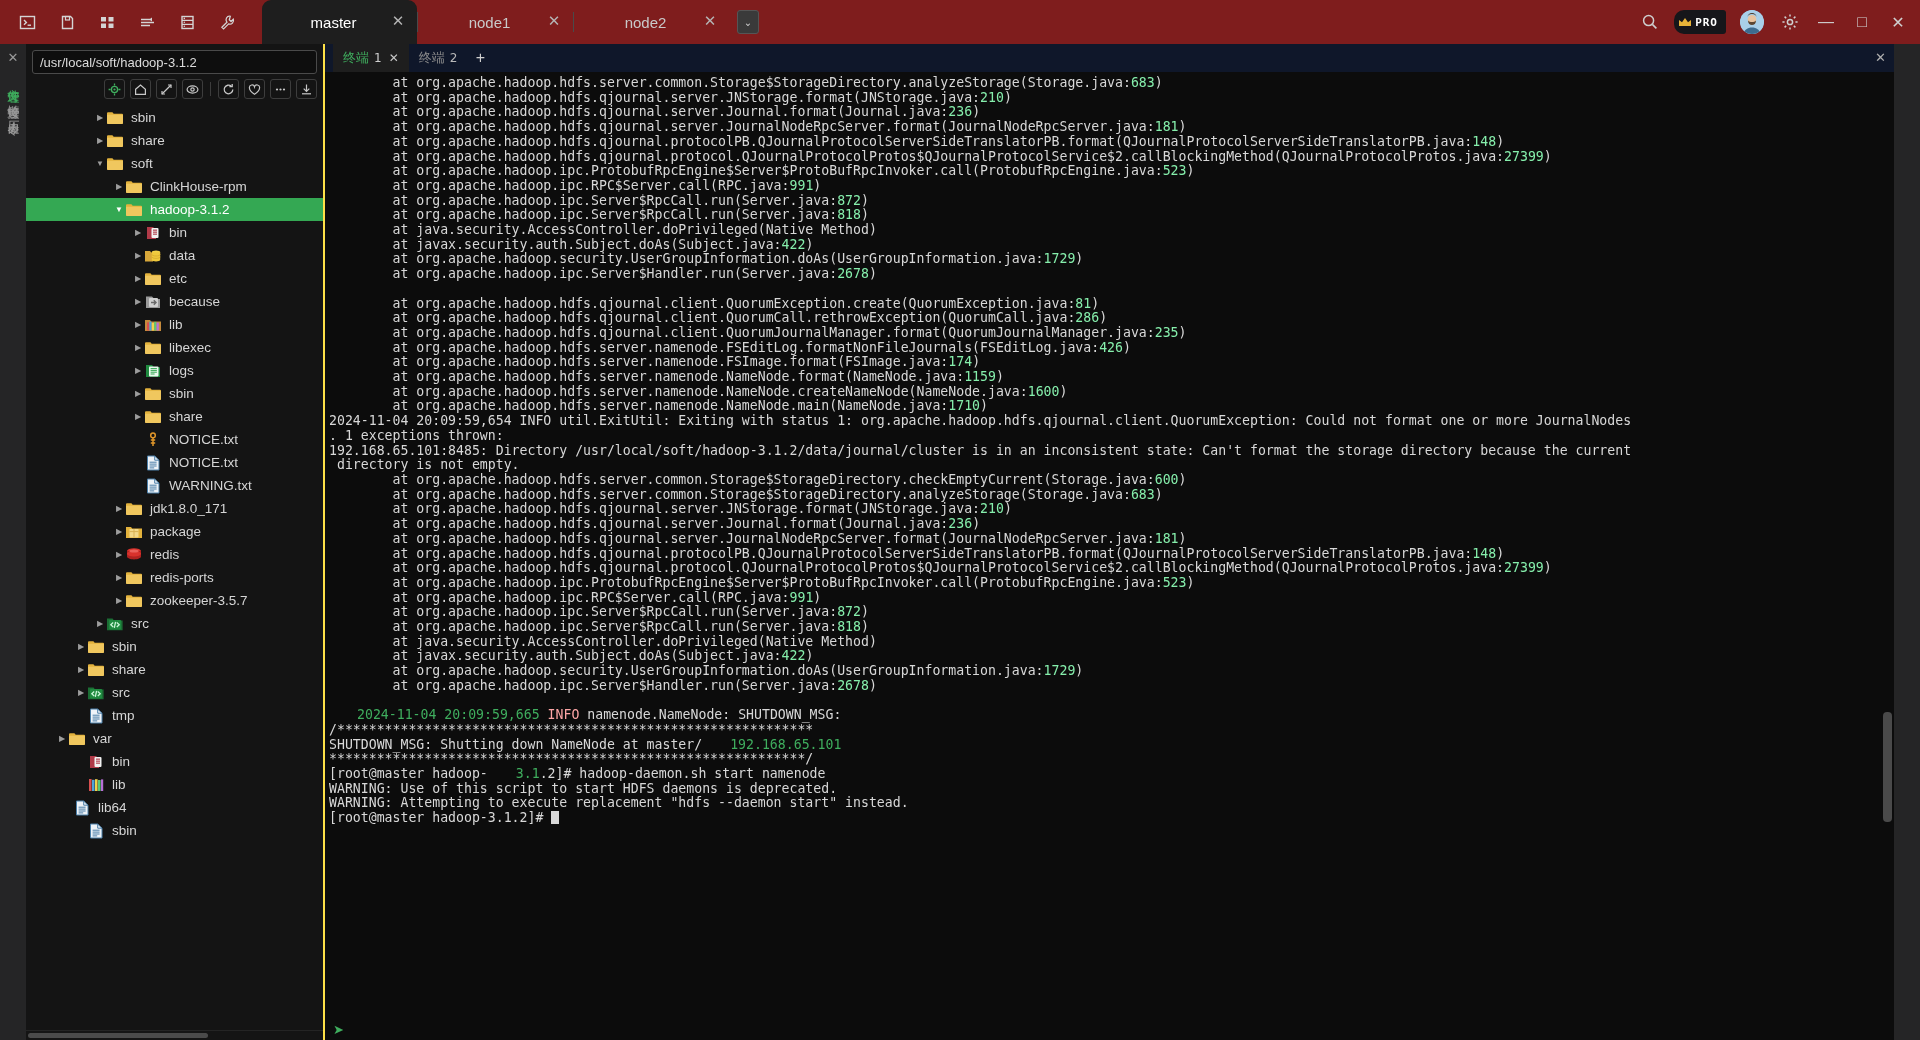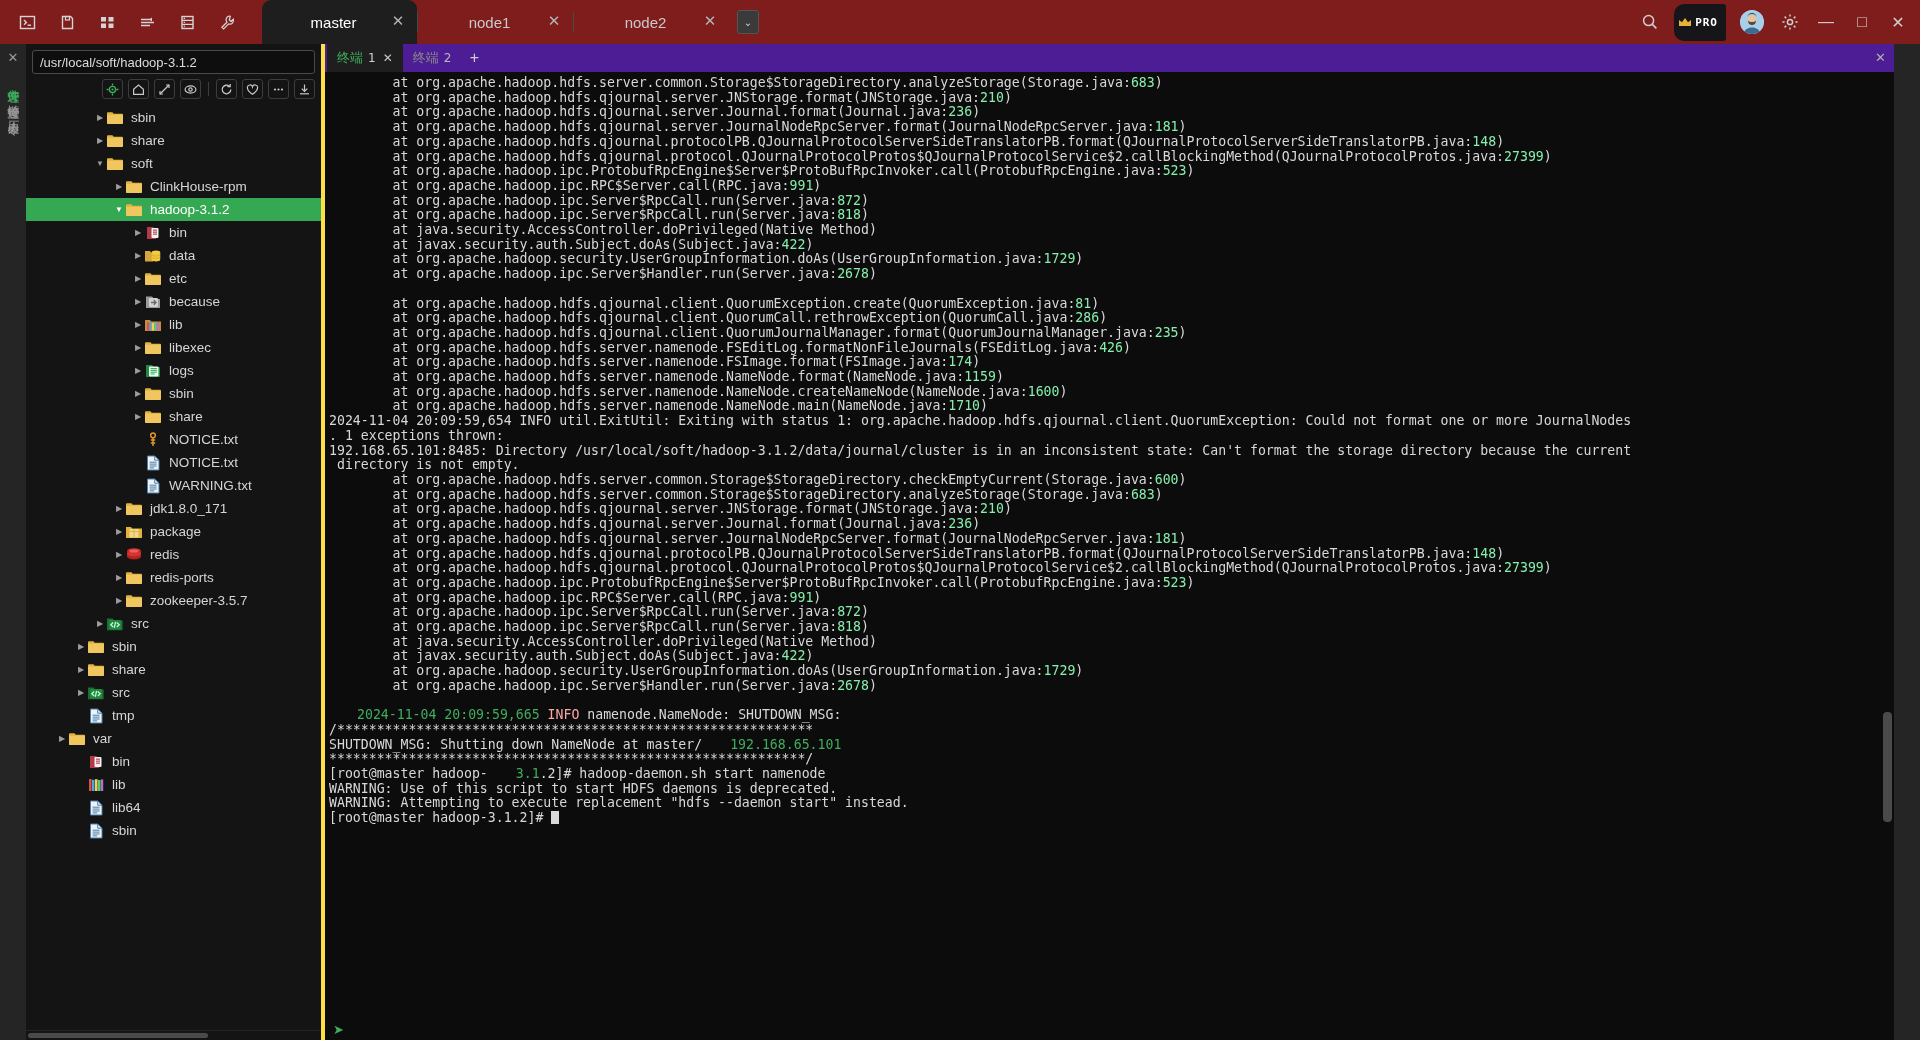--- a/index.html
+++ b/index.html
@@ -42,21 +42,21 @@
     color:#cfcfcf; font-size:10px; display:flex; align-items:center; justify-content:center;
     cursor:pointer;
   }
 
   .tb-right { display:flex; align-items:center; gap:0; padding-right:4px; }
   .tb-right .ritem {
     width:36px; height:44px; display:flex; align-items:center; justify-content:center;
     color:#cfcfcf; cursor:pointer;
   }
   .pro-badge {
-    height:37px; display:flex; align-items:center; gap:3px; padding:0 8px 0 4px;
+    height:24px; display:flex; align-items:center; gap:3px; padding:0 8px 0 4px;
     background:#16161a; border-radius:10px 3px 3px 10px; margin:0 6px;
     font-size:11px; font-weight:bold; color:#ffffff; letter-spacing:1px; cursor:pointer;
     font-family:"DejaVu Sans Mono", monospace;
   }
   .avatar {
     width:24px; height:24px; border-radius:50%;
     background:#9ec8e8; display:flex; align-items:center; justify-content:center;
     margin:0 8px; overflow:hidden; cursor:pointer;
   }
 
@@ -73,21 +73,21 @@
     writing-mode:vertical-rl; text-orientation:upright;
     font-size:12px; letter-spacing:1px; padding:6px 0; cursor:pointer;
     font-family:"DejaVu Sans", sans-serif;
   }
   .vlabel.green { color:#3fae5e; }
   .vlabel.grey  { color:#9a9a9a; }
 
   
   .filepanel {
     width:299px; flex:0 0 299px; background:#141414; display:flex; flex-direction:column;
-    border-right:4px solid #fde047; min-height:0;
+    border-right:2px solid #fde047; min-height:0;
   }
   .pathrow { padding:6px 6px 0 6px; }
   .pathbox {
     height:24px; background:#0e0e0e; border:1px solid #4a4a4a; border-radius:3px;
     color:#dcdcdc; font-size:13px; padding:0 7px; display:flex; align-items:center;
     font-family:"Liberation Sans", sans-serif; width:100%;
   }
   .ftools {
     height:28px; display:flex; align-items:center; justify-content:flex-end;
     gap:5px; padding:2px 6px 0 0;
@@ -116,22 +116,22 @@
 
   .hscroll {
     height:10px; background:#141414; border-top:1px solid #242424;
     display:flex; align-items:center; padding:0 2px;
   }
   .hscroll .thumb { height:5px; width:180px; background:#4a4a4a; border-radius:3px; }
 
   
   .termpanel { flex:1; display:flex; flex-direction:column; min-width:0; background:#0c0c0c; }
   .termtabs {
-    height:28px; background:#4c1d95; display:flex; align-items:center; flex:0 0 28px;
-    padding-left:2px; position:relative;
+    height:28px; background:#0f172a; display:flex; align-items:center; flex:0 0 28px;
+    padding-left:8px; position:relative;
   }
   .ttab {
     height:28px; display:flex; align-items:center; gap:5px; padding:0 10px;
     font-size:13px; color:#8a8a8a; cursor:pointer;
     font-family:"DejaVu Sans", sans-serif;
   }
   .ttab.active { background:#1e1e1e; color:#3fae5e; }
   .ttab .tnum { color:#b9b9b9; font-size:12px; }
   .ttab.active .tnum { color:#cfcfcf; }
   .ttab .tx { font-size:12px; color:#c9c9c9; margin-left:2px; }
@@ -663,21 +663,21 @@
               <svg width="18" height="18" viewBox="0 0 18 18">
                 <rect x="2" y="3" width="2.6" height="12" fill="#d84f4f"></rect>
                 <rect x="5" y="3.8" width="2.6" height="11.2" fill="#4fa3d8"></rect>
                 <rect x="8" y="3.2" width="2.6" height="11.8" fill="#f2d24b"></rect>
                 <rect x="11" y="4" width="2.6" height="11" fill="#59c878"></rect>
                 <rect x="14" y="3.4" width="2.2" height="11.6" fill="#b86fd8"></rect>
               </svg>
             </span>
             <span>lib</span>
           </div>
-          <div class="trow" style="padding-left: 49px;">
+          <div class="trow" style="padding-left: 35px;">
             <span class="arrow"></span>
             <span class="ficon">
               <svg width="18" height="18" viewBox="0 0 18 18">
                 <path d="M3.5 2h7.2L15 6.2V16H3.5z" fill="#eef3f8" stroke="#4a7ea8" stroke-width="1"></path>
                 <path d="M10.7 2v4.2H15" fill="none" stroke="#4a7ea8" stroke-width="1"></path>
                 <path d="M5.6 8.2h7M5.6 10.1h7M5.6 12h7M5.6 13.9h4.6" stroke="#4a7ea8" stroke-width="1"></path>
               </svg>
             </span>
             <span>lib64</span>
           </div>

